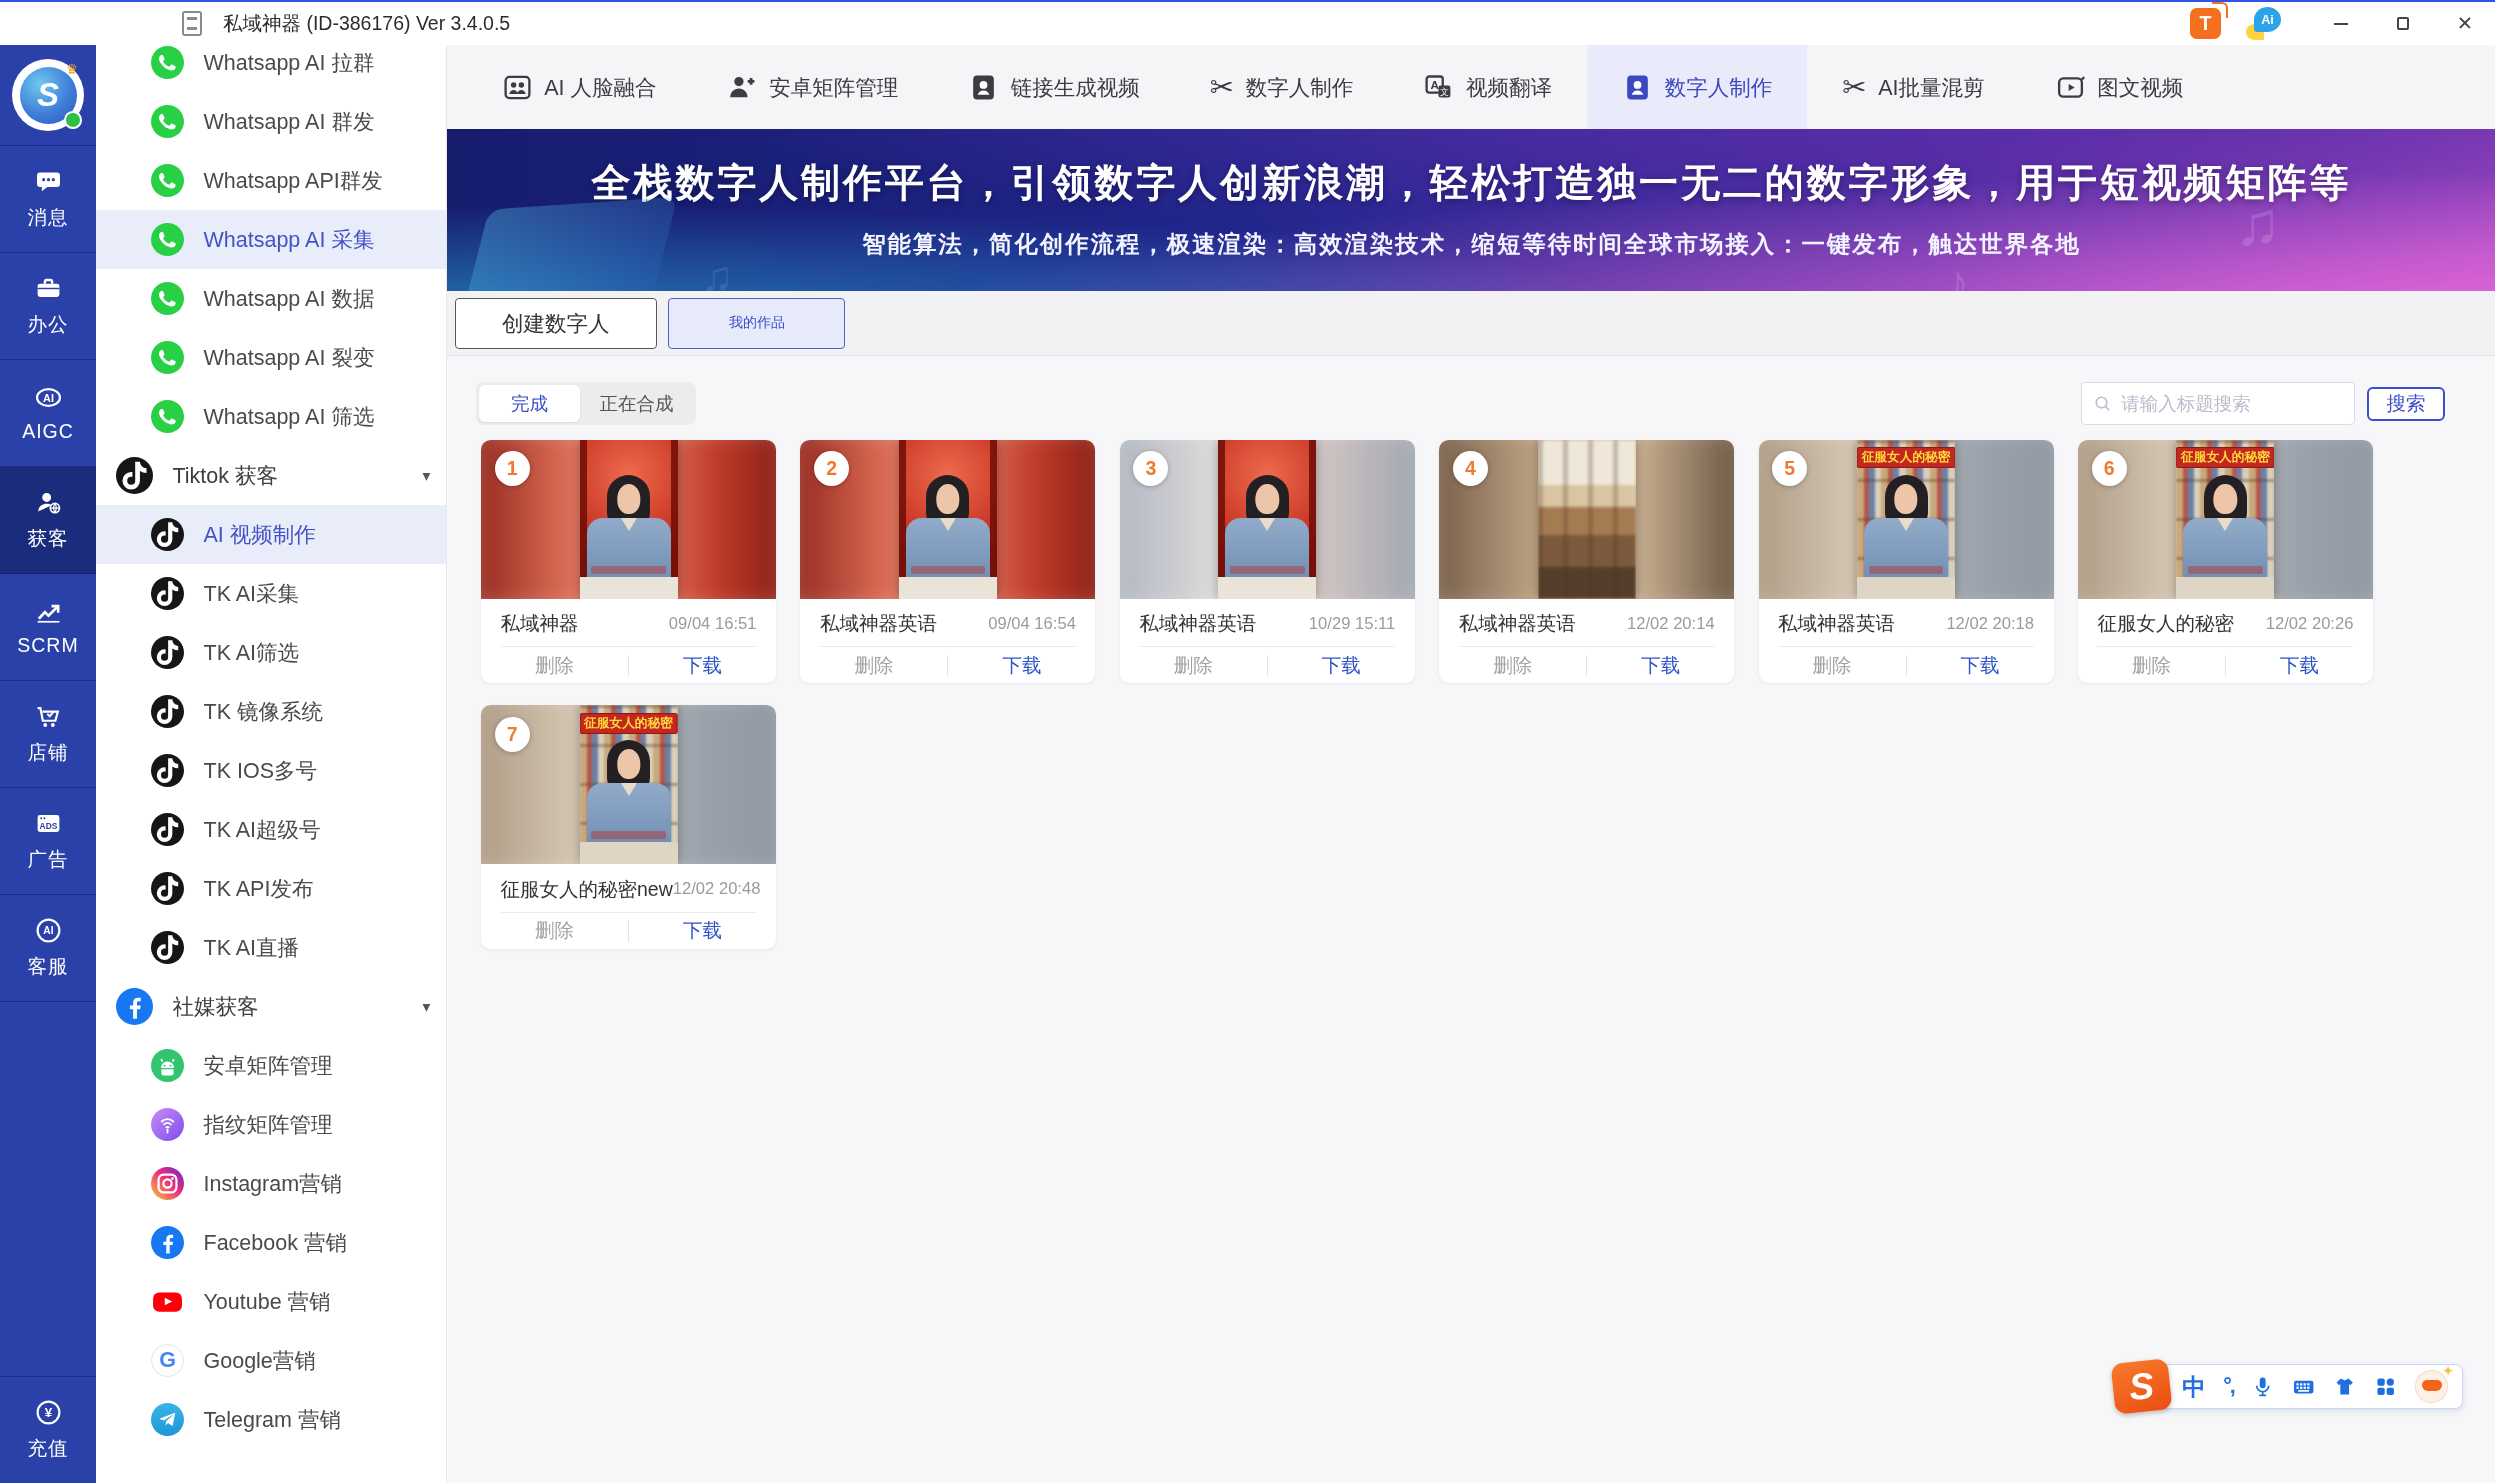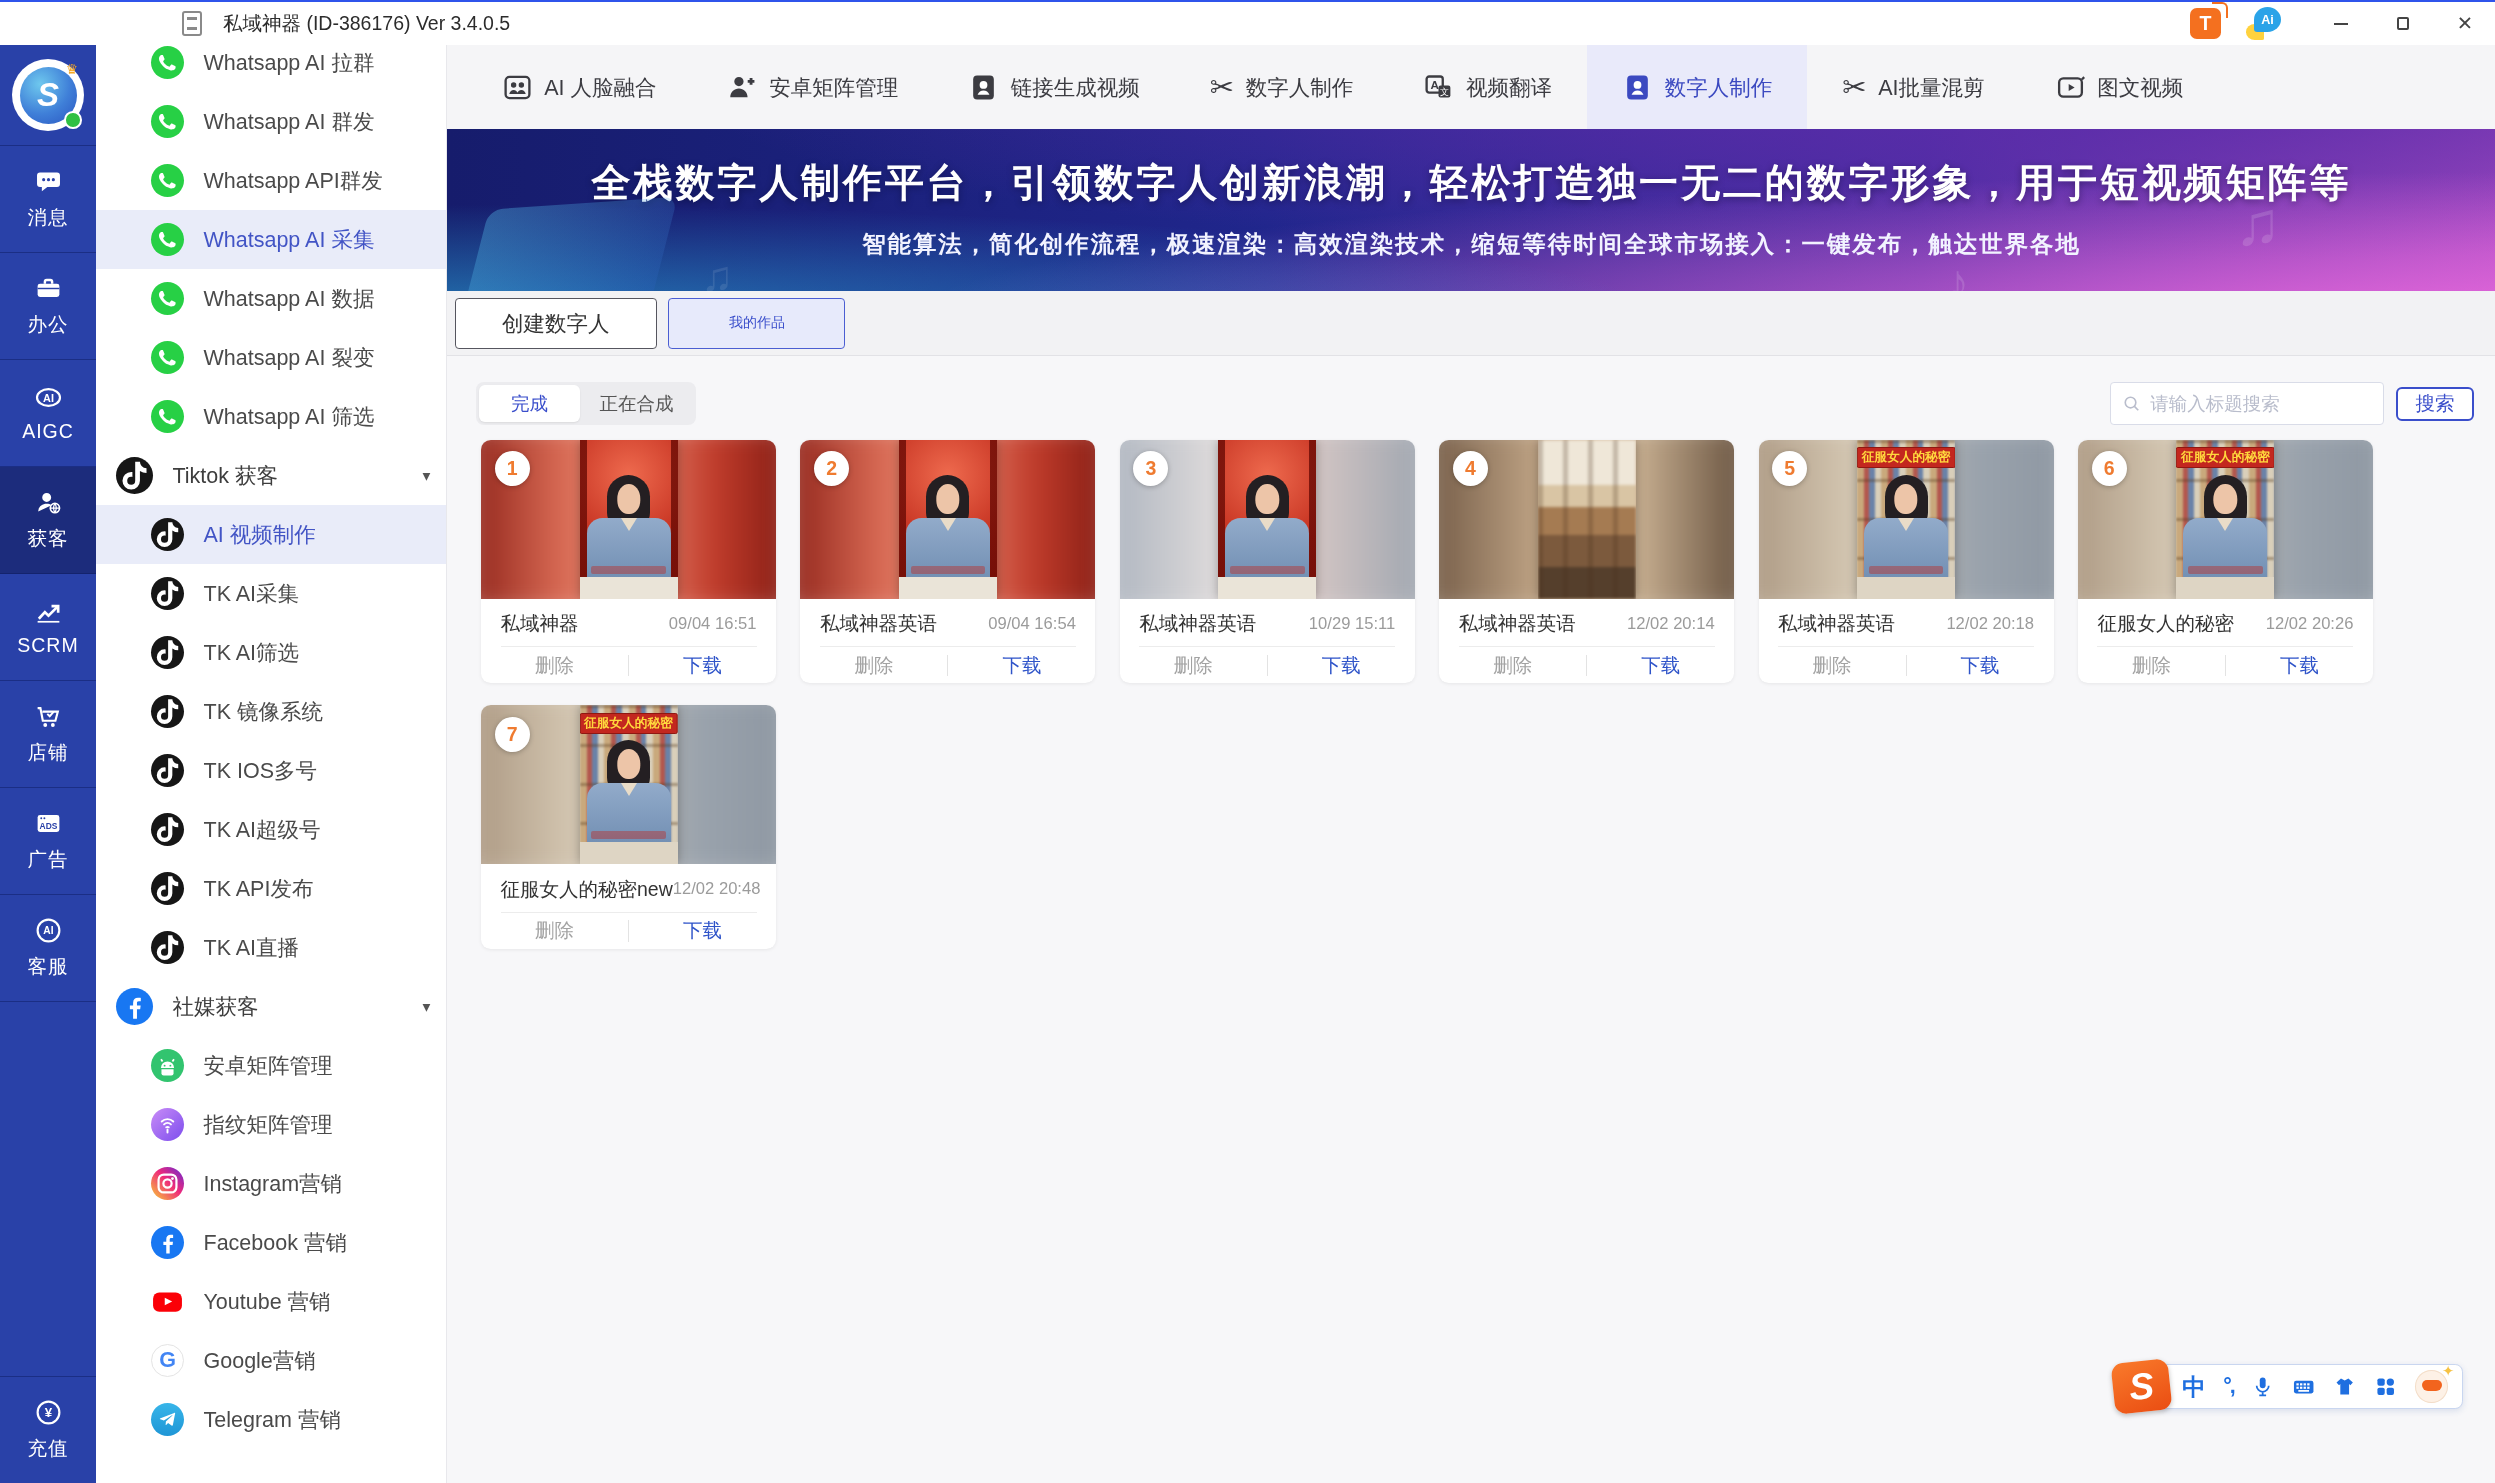--- a/index.html
+++ b/index.html
@@ -115,21 +115,21 @@
     border-radius:13.7px; transform:skewX(-18deg) rotate(-4deg); }
 
   .actionbar { height:65px; background:#f2f2f4; border-bottom:1px solid #e2e2e6;
     display:flex; align-items:center; gap:11.7px; padding-left:7.8px; flex:none; }
   .btn-create { width:202px; height:51px; background:#fff; border:1px solid #55555e;
     border-radius:3.9px; font-size:21.5px; color:#333; cursor:pointer; }
   .btn-works { width:177px; height:51px; background:#e7eafb; border:1px solid #4b5ed2;
     border-radius:3.9px; font-size:14px; color:#3a4ecb; cursor:pointer; }
 
   .content { flex:1; background:#f7f7f9; min-height:0; }
-  .contentbar { margin:26px 22px 0 29px; display:flex; justify-content:space-between;
+  .contentbar { margin:26px 51px 0 29px; display:flex; justify-content:space-between;
     align-items:center; }
   .segmented { background:#ececef; border-radius:7.8px; padding:2.9px; display:flex;
     height:43px; }
   .seg { min-width:101px; padding:0 19.5px; display:flex; align-items:center;
     justify-content:center; font-size:18.5px; color:#555; border-radius:5.9px; cursor:pointer; }
   .seg.active { background:#fff; color:#3a4ecb; box-shadow:0 1px 2px rgba(0,0,0,.08); }
   .searchwrap { display:flex; gap:11.7px; align-items:center; }
   .searchbox { position:relative; }
   .searchbox svg { position:absolute; left:11.7px; top:11.7px; width:19.5px; height:19.5px;
     color:#b9bdcc; }

